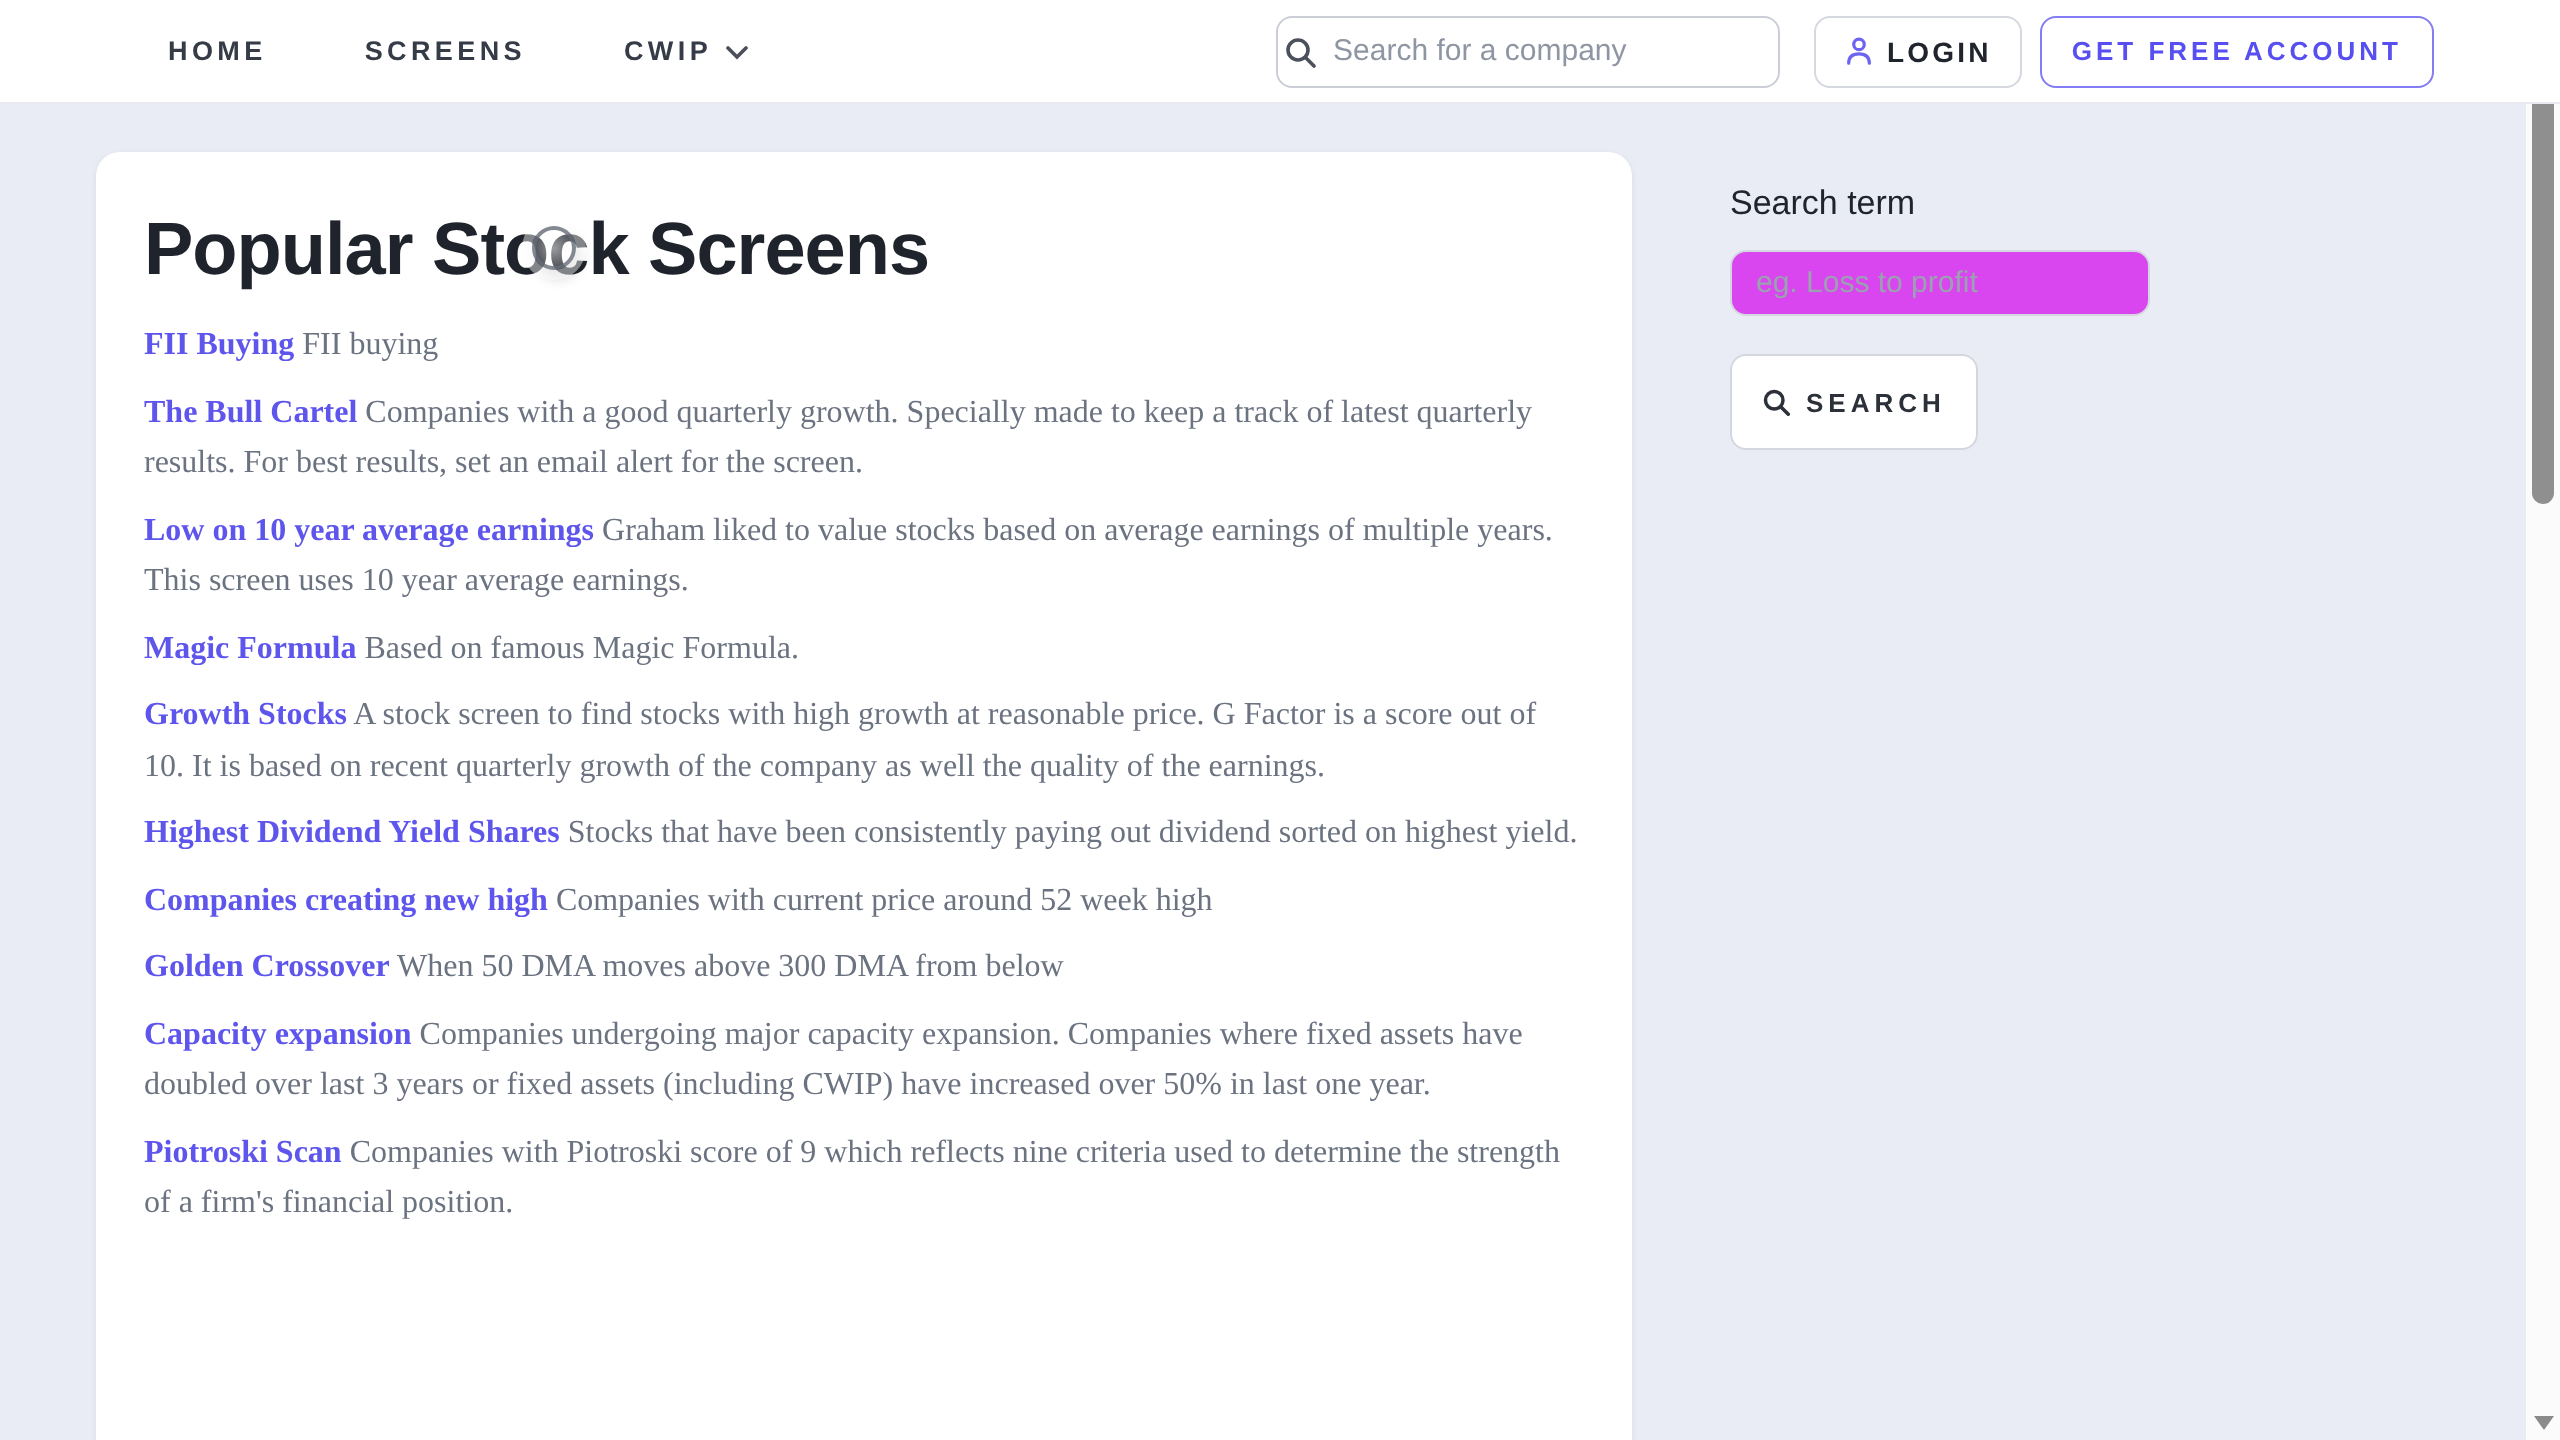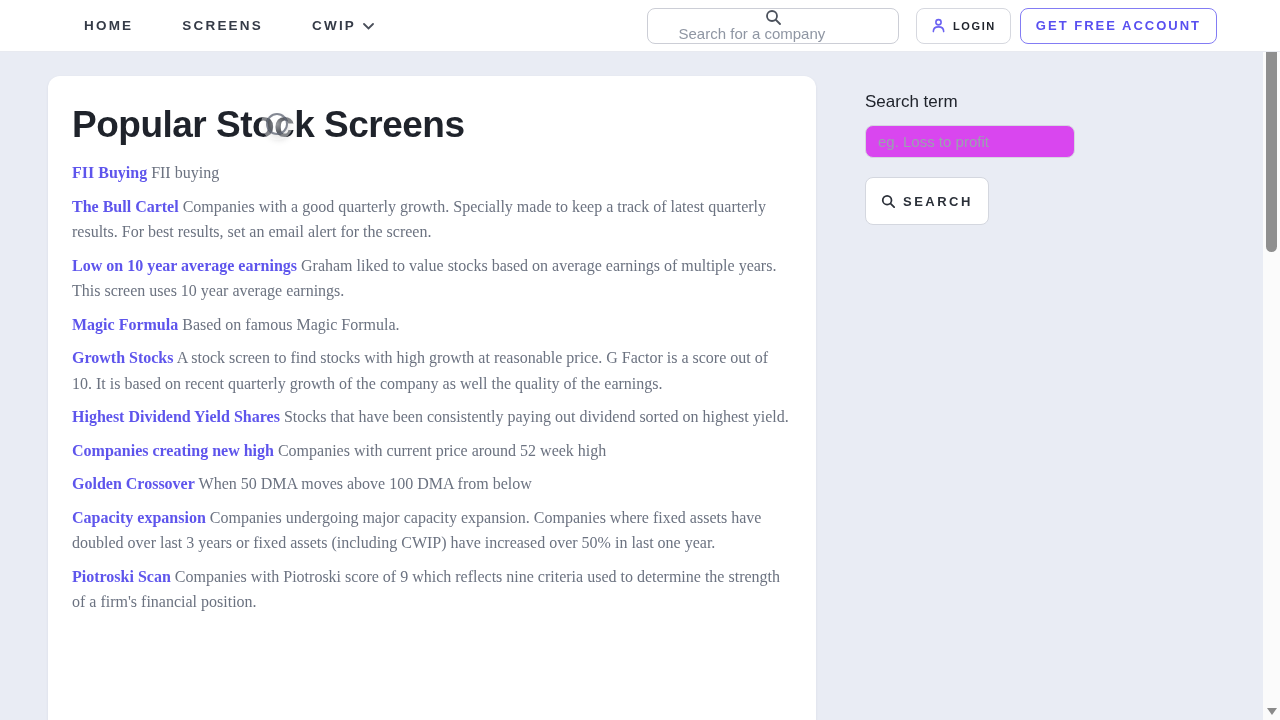--- a/index.html
+++ b/index.html
@@ -43,42 +43,41 @@
     display: flex; align-items: center; gap: 7px;
   }
   .nav-item svg { margin-top: 1px; }
 
   .header-search {
     margin-left: auto;
     width: 252px; height: 36px;
     border: 1px solid #ccced6; border-radius: 8px;
     background: #fff;
     display: flex; align-items: center;
-    padding: 0 26px;
-    flex-direction: column;
+    padding: 0 3px;
   }
   .header-search svg { flex: 0 0 auto; color: #4b515c; }
   .header-search input {
     border: none; outline: none; background: transparent;
     font-family: "Liberation Sans", sans-serif;
     font-size: 15px; color: #30343c;
     margin-left: 9px; width: 100%;
   }
   .header-search input::placeholder { color: #8f96a3; }
 
   .btn {
     display: inline-flex; align-items: center; justify-content: center;
     border-radius: 8px; background: #fff; cursor: pointer;
     font-family: "Liberation Sans", sans-serif;
   }
   .login-btn {
     margin-left: 17px;
     height: 36px; padding: 0 14px;
     border: 1px solid #d6d8df;
-    font-size: 11px; font-weight: 700; letter-spacing: 1.6px;
+    font-size: 14px; font-weight: 700; letter-spacing: 1.6px;
     color: #20242c; gap: 7px;
   }
   .login-btn svg { color: #6c63f2; }
   .signup-btn {
     margin-left: 9px;
     height: 36px; padding: 0 15px;
     border: 1.5px solid #837cf4;
     font-size: 13px; font-weight: 700; letter-spacing: 2px;
     color: #584ff0;
   }
@@ -216,21 +215,21 @@
   <p><a>Low on 10 year average earnings</a> <span class="desc">Graham liked to value stocks based on average earnings of multiple years. This screen uses 10 year average earnings.</span></p>
 
   <p><a>Magic Formula</a> <span class="desc">Based on famous Magic Formula.</span></p>
 
   <p><a>Growth Stocks</a> <span class="desc">A stock screen to find stocks with high growth at reasonable price. G Factor is a score out of 10. It is based on recent quarterly growth of the company as well the quality of the earnings.</span></p>
 
   <p><a>Highest Dividend Yield Shares</a> <span class="desc">Stocks that have been consistently paying out dividend sorted on highest yield.</span></p>
 
   <p><a>Companies creating new high</a> <span class="desc">Companies with current price around 52 week high</span></p>
 
-  <p><a>Golden Crossover</a> <span class="desc">When 50 DMA moves above 100 DMA from below</span></p>
+  <p><a>Golden Crossover</a> <span class="desc">When 50 DMA moves above 300 DMA from below</span></p>
 
   <p><a>Capacity expansion</a> <span class="desc">Companies undergoing major capacity expansion. Companies where fixed assets have doubled over last 3 years or fixed assets (including CWIP) have increased over 50% in last one year.</span></p>
 
   <p><a>Piotroski Scan</a> <span class="desc">Companies with Piotroski score of 9 which reflects nine criteria used to determine the strength of a firm's financial position.</span></p>
 </div>
 </div>
 
 <div class="sidebar">
   <div class="sidebar-label">Search term</div>
   <input type="text" class="sidebar-input" placeholder="eg. Loss to profit" style="">

